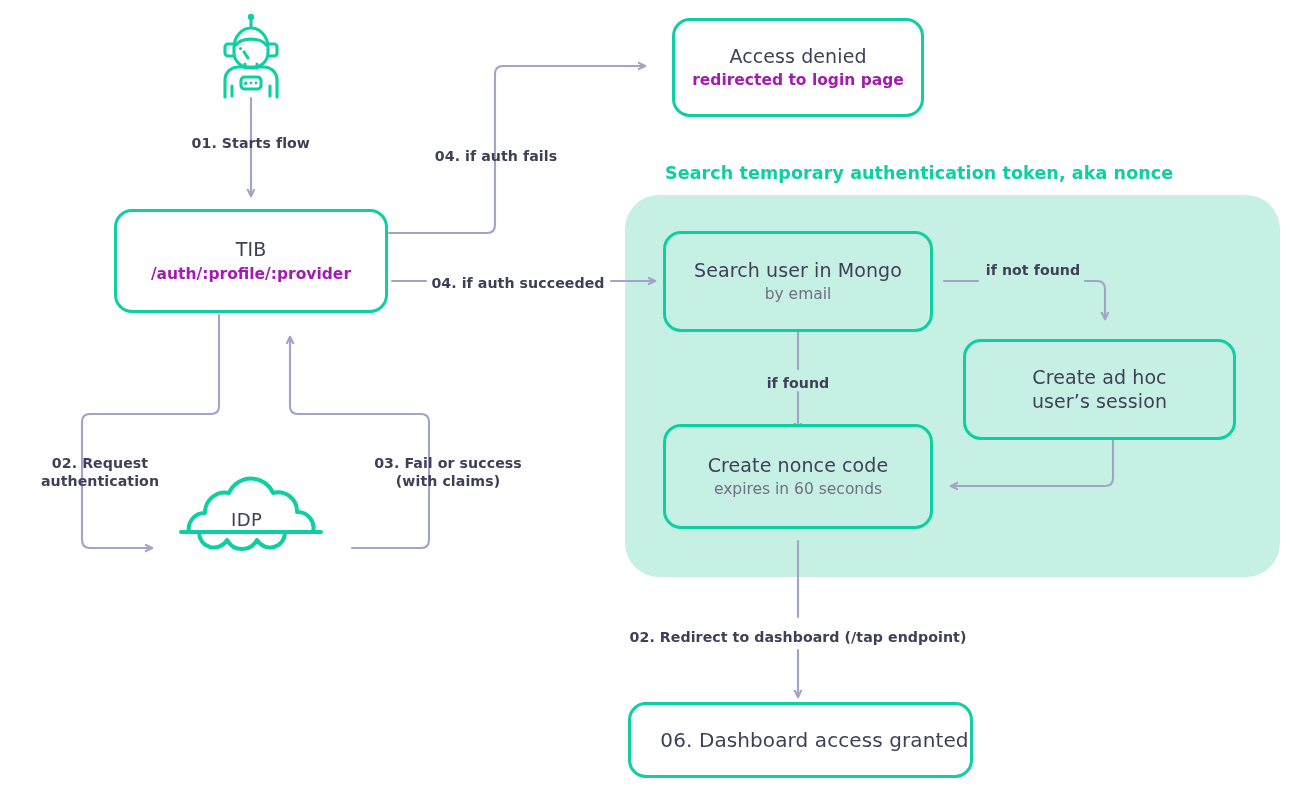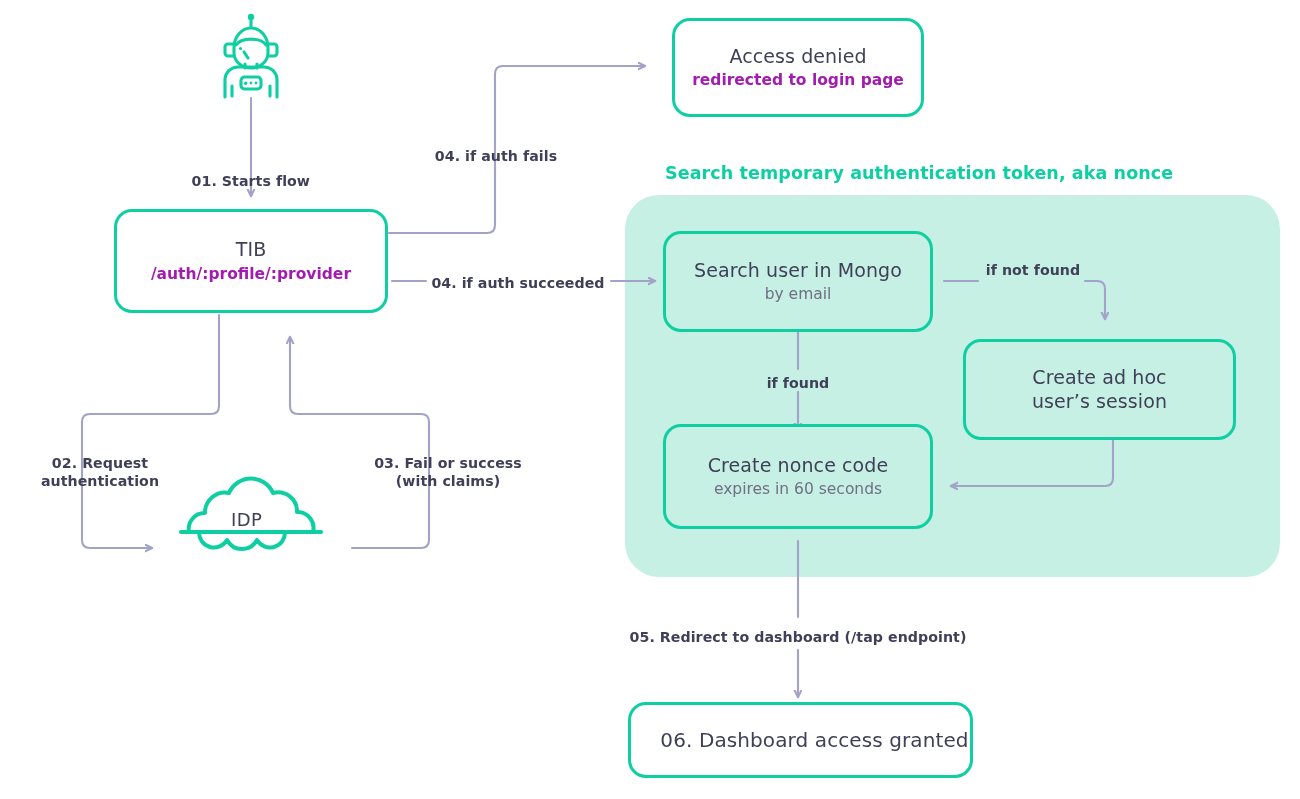--- a/index.html
+++ b/index.html
@@ -188,31 +188,31 @@
 
   <div class="node box on-panel" style="left:663px;top:424px;width:270px;height:105px;">
     <span class="title">Create nonce code</span>
     <span class="sub plain">expires in 60 seconds</span>
   </div>
 
   <div class="node box" style="left:628px;top:702px;width:345px;height:76px;">
     <span class="title" style="font-size:20px;margin-left:28px;">06. Dashboard access granted</span>
   </div>
 
-  <div class="edge-label right" style="left:50px;top:134px;width:260px;margin-top:38px;">01. Starts flow</div>
+  <div class="edge-label right" style="left:50px;top:134px;width:260px;">01. Starts flow</div>
 
   <div class="edge-label center" style="left:10px;top:454px;width:180px;">02. Request
 authentication</div>
 
   <div class="edge-label center" style="left:348px;top:454px;width:200px;">03. Fail or success
 (with claims)</div>
 
   <div class="edge-label center" style="left:396px;top:147px;width:200px;">04. if auth fails</div>
 
   <div class="edge-label center" style="left:418px;top:274px;width:200px;">04. if auth succeeded</div>
 
   <div class="edge-label center" style="left:981px;top:261px;width:104px;">if not found</div>
 
   <div class="edge-label center" style="left:738px;top:374px;width:120px;">if found</div>
 
-  <div class="edge-label center" style="left:598px;top:628px;width:400px;">05. Redirect to dashboard (/tap endpoint)</div>
+  <div class="edge-label center" style="left:598px;top:628px;width:400px;">02. Redirect to dashboard (/tap endpoint)</div>
 
 </div>
 
 </body></html>

